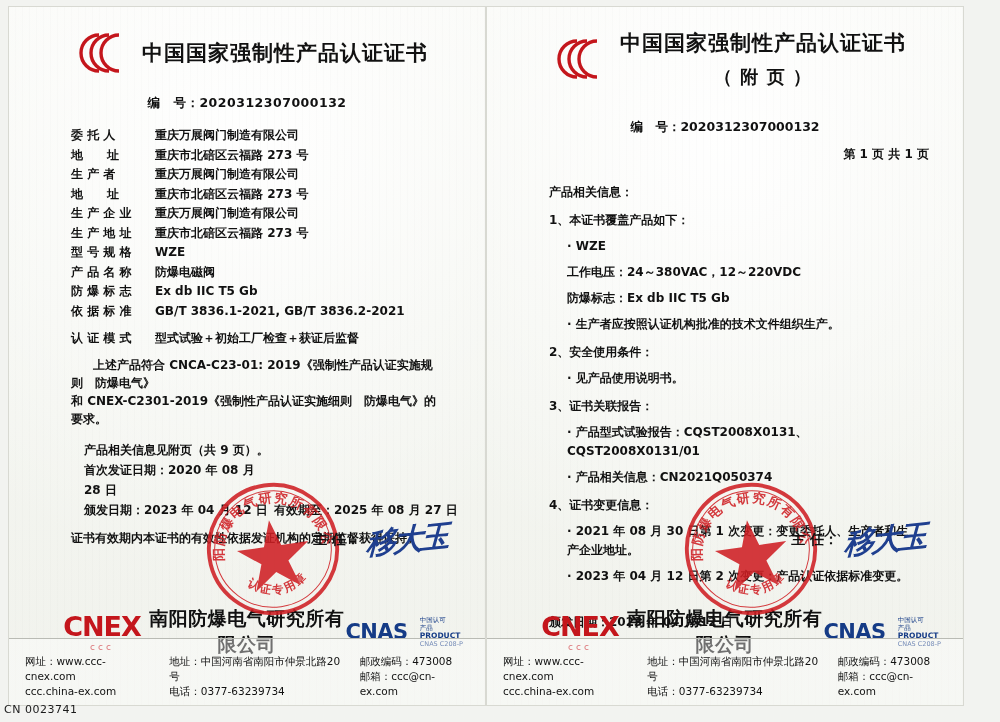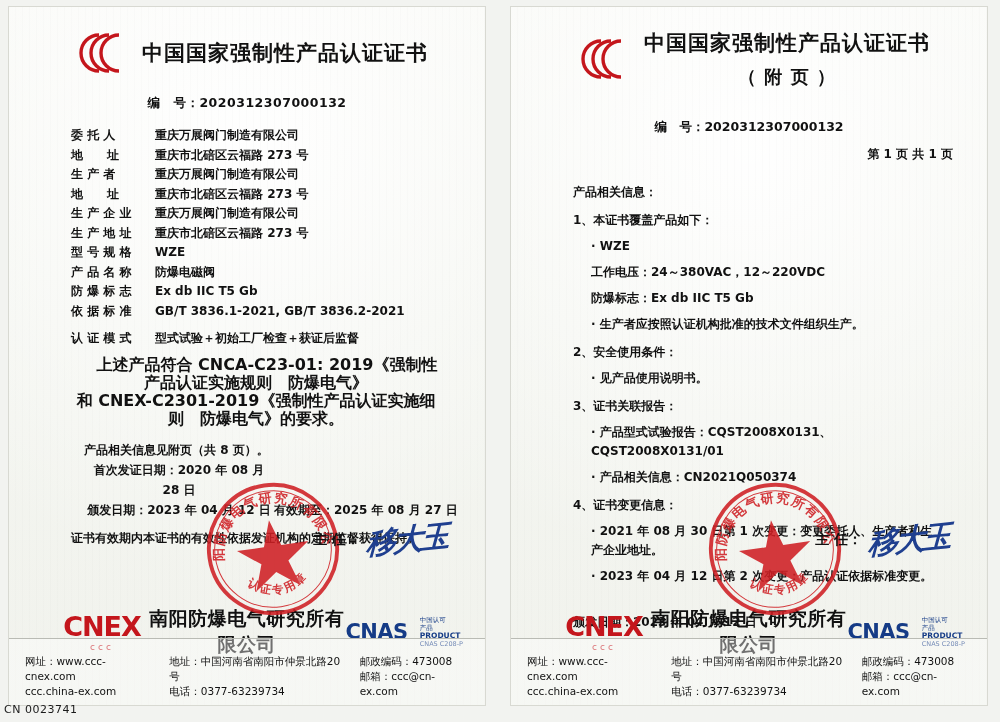--- a/index.html
+++ b/index.html
@@ -7,21 +7,21 @@
     width:1000px;height:722px;
     background:#ffffff;
     font-family:"DejaVu Sans","Liberation Sans",sans-serif;
     font-size:12px;color:#111;
     overflow:hidden;
   }
   .page{
     position:relative;
     width:1000px;height:722px;
     display:flex;
-    gap:24px;
+    gap:0;
     padding:6px 8px;
     box-sizing:border-box;
     background:#f2f3f0;
   }
   .cert{
     position:relative;
     width:478px;
     height:700px;
     background:linear-gradient(180deg,#fdfdfb 0%,#f7f8f4 45%,#f3f4ef 100%);
     border:1px solid #d8d9d2;
@@ -108,35 +108,35 @@
     font-weight:bold;
     letter-spacing:0px;
     display:flex;
     justify-content:space-between;
   }
   .fval{font-weight:bold;}
   .frow.gap{margin-top:12px;}
   .para{
     margin:10px 0 0 62px;
     width:370px;
-    font-size:16px;
+    font-size:12px;
     font-weight:bold;
     line-height:18px;
-    position:relative;z-index:2;text-align:center;
+    position:relative;z-index:2;
   }
   .para .ind{ text-indent:22px; }
   .note{
     margin:12px 0 0 75px;
     font-size:12px;
     line-height:20px;
     position:relative;z-index:2;
     font-weight:bold;
   }
   .note .row2{display:flex;}
-  .note .row2 .c1{width:190px;text-align:center;}
+  .note .row2 .c1{width:190px;}
   .warn{
     margin:10px 0 0 62px;
     font-size:12px;
     font-weight:bold;
     position:relative;z-index:2;
   }
   
   .apx{
     margin:20px 0 0 62px;
     width:360px;
@@ -336,21 +336,21 @@
         <div class="fval">型式试验＋初始工厂检查＋获证后监督</div>
       </div>
     </div>
 
     <div class="para">
       <div class="ind">上述产品符合 CNCA-C23-01: 2019《强制性产品认证实施规则　防爆电气》</div>
       <div>和 CNEX-C2301-2019《强制性产品认证实施细则　防爆电气》的要求。</div>
     </div>
 
     <div class="note">
-      <div>产品相关信息见附页（共 8 页）。</div>
+      <div>产品相关信息见附页（共 9 页）。</div>
       <div class="row2">
         <div class="c1">
           <span>首次发证日期：</span><span>2020 年 08 月 28 日</span>
         </div>
       </div>
       <div class="row2">
         <div class="c1">
           <span>颁发日期：</span><span>2023 年 04 月 12 日</span>
         </div>
         <div>

